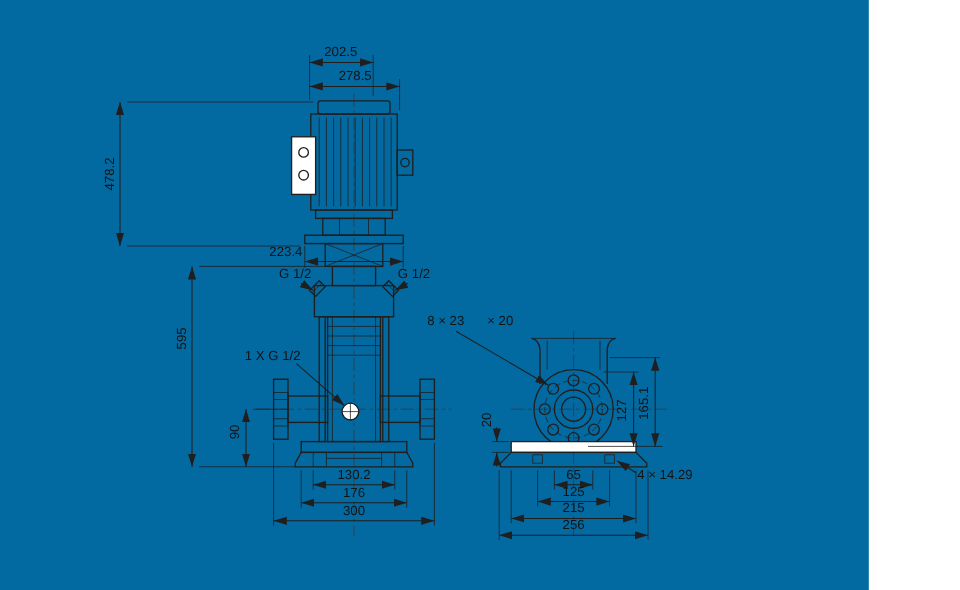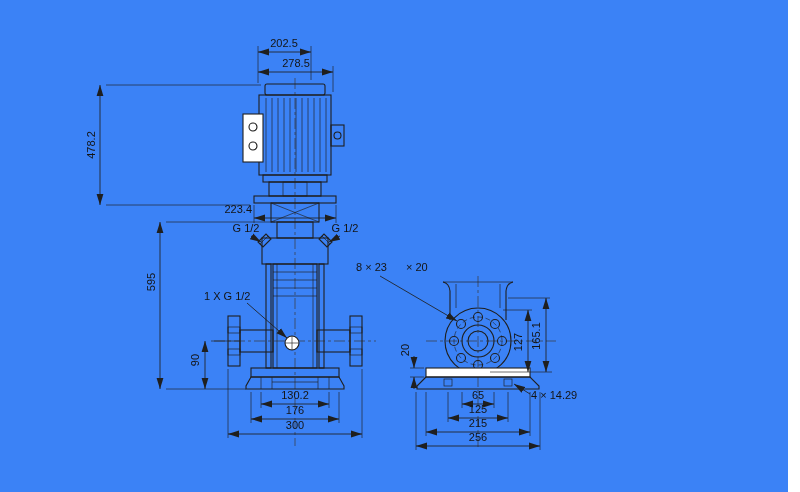--- a/index.html
+++ b/index.html
@@ -1,16 +1,16 @@
 <!DOCTYPE html>
 <html><head>
 <meta charset="utf-8">
 <style>
   html,body{margin:0;padding:0;background:#ffffff;}
-  .canvas{width:788px;height:492px;position:relative;background:#3b82f6;overflow:hidden;}
+  .canvas{width:724px;height:492px;position:relative;background:#0369a1;overflow:hidden;}
   svg{display:block;}
   .o{fill:none;stroke:#1f1f1f;stroke-width:1.1;stroke-linejoin:miter;}
   .fillw{fill:#ffffff;stroke:#1f1f1f;stroke-width:1.1;}
   .thin{fill:none;stroke:#1f1f1f;stroke-width:0.65;}
   .dim{fill:none;stroke:#1f1f1f;stroke-width:0.85;}
   .ldr{fill:none;stroke:#1f1f1f;stroke-width:0.85;}
   .cl{fill:none;stroke:#3a3a3a;stroke-width:0.7;stroke-dasharray:11 3 3 3;}
   .bc{fill:none;stroke:#1f1f1f;stroke-width:0.6;stroke-dasharray:5 3;}
   text{font:11px "Liberation Sans","DejaVu Sans",sans-serif;fill:#141414;}
   .tm{text-anchor:middle;}

